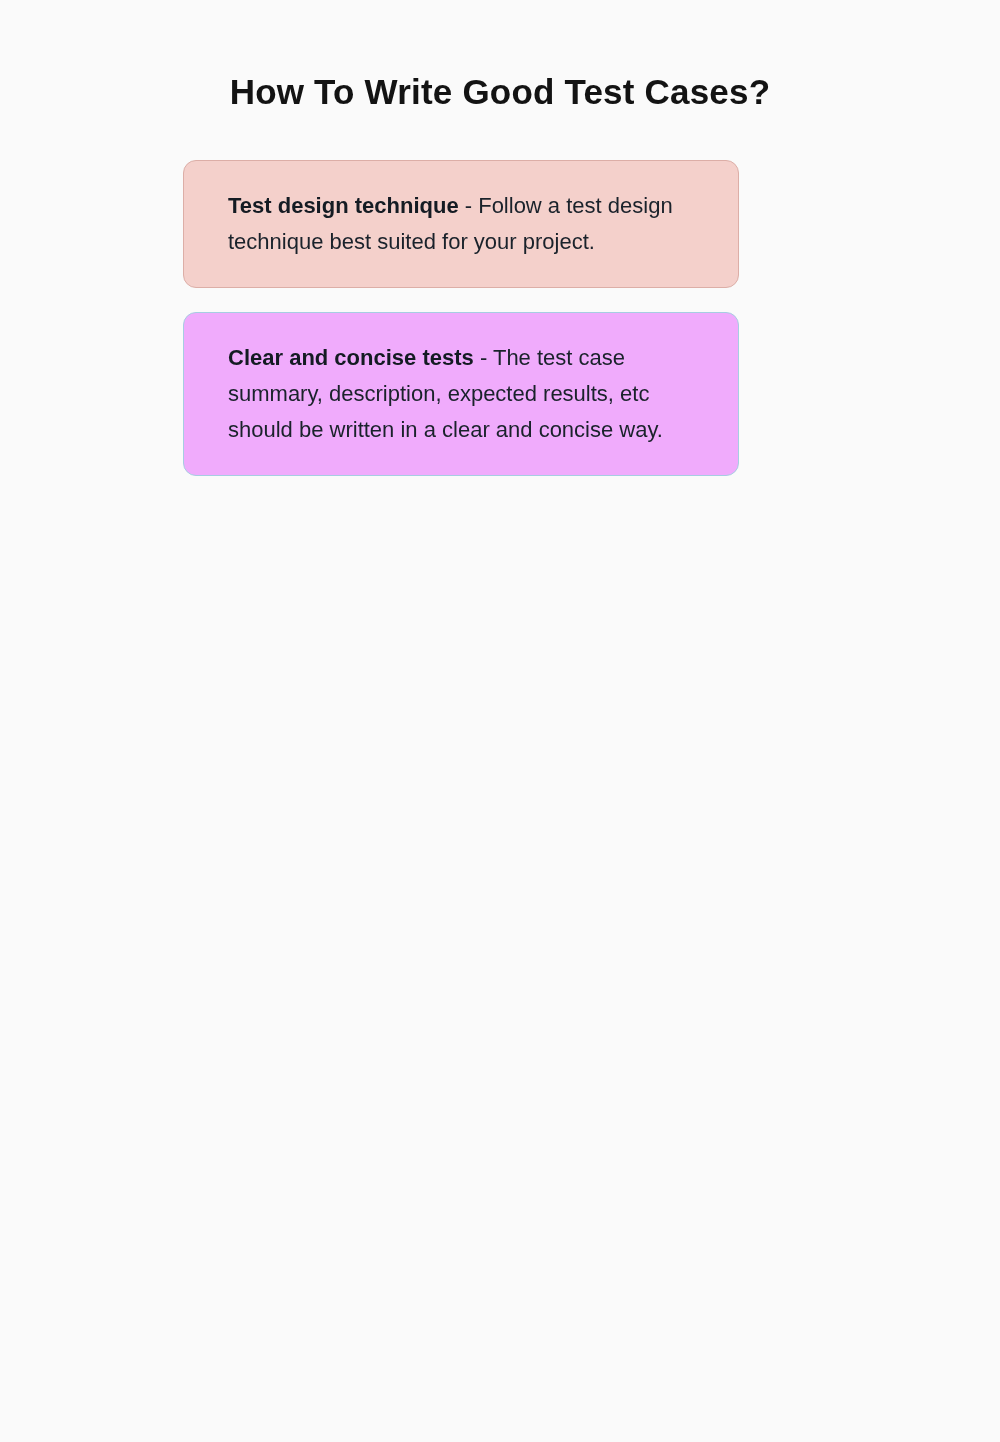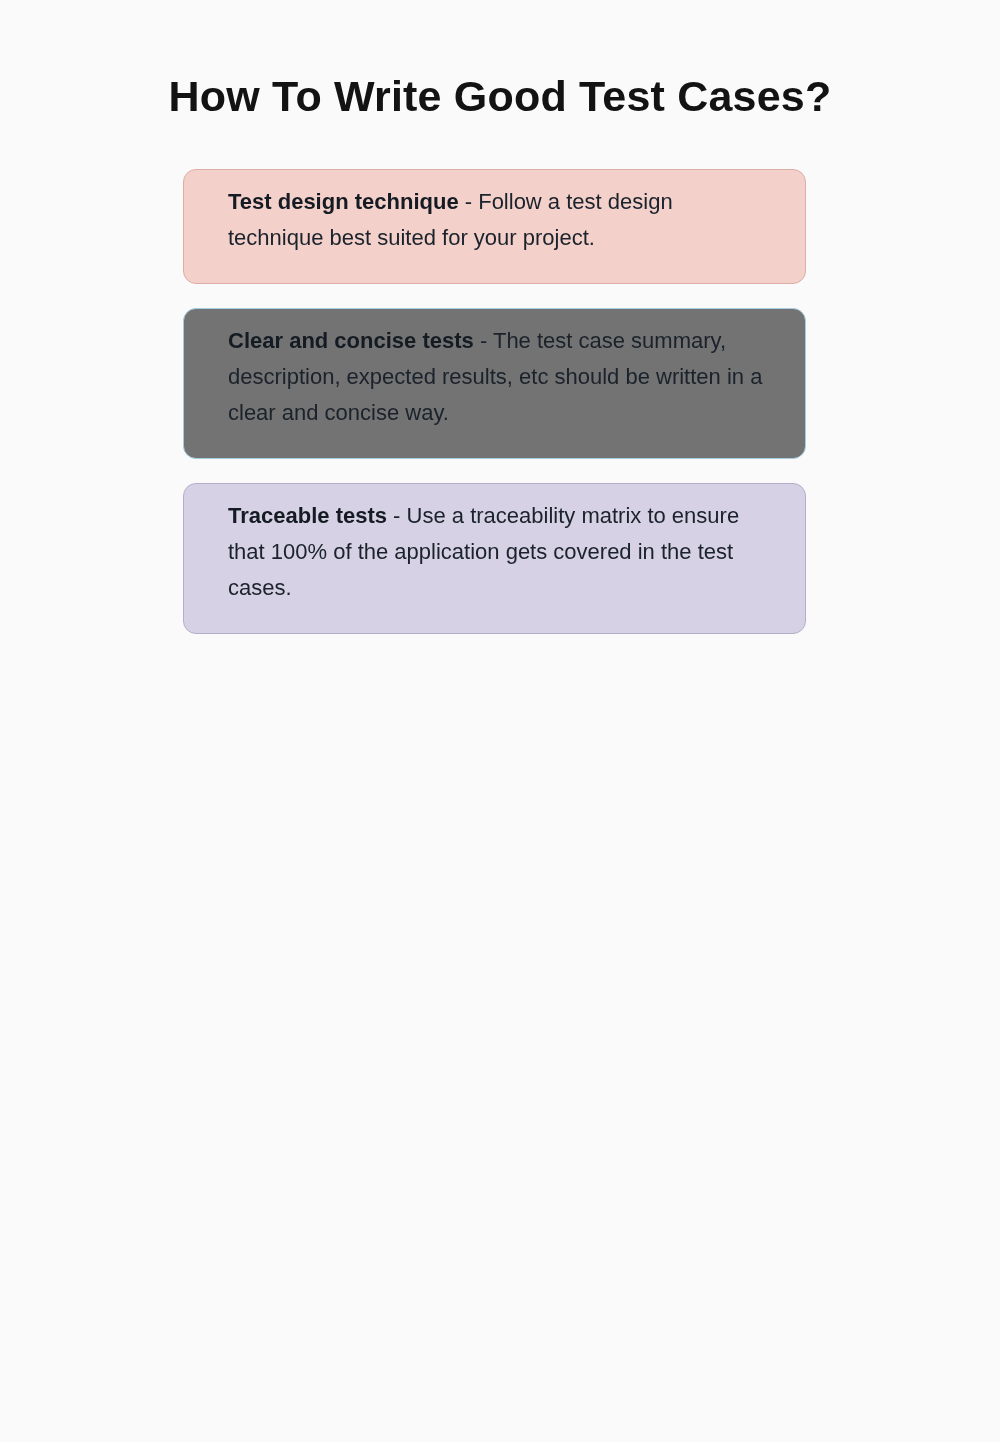--- a/index.html
+++ b/index.html
@@ -16,35 +16,35 @@
   .page {
     width: 1000px;
     height: 1442px;
     overflow: hidden;
   }
   .page-title {
     margin: 0;
     padding-top: 72px;
     margin-bottom: 48px;
     text-align: center;
-    font-size: 43px;
+    font-size: 35px;
     font-weight: 700;
     color: #131313;
     letter-spacing: 0.2px;
   }
   .cards {
     width: 634px;
     margin: 0 auto;
   }
   .card {
     box-sizing: border-box;
-    width: 623px;
+    width: 556px;
     border-radius: 13px;
     border: 1px solid transparent;
-    padding: 14px 42px 27px 44px;
+    padding: 27px 42px 27px 44px;
     margin-bottom: 24px;
     font-size: 22px;
     line-height: 36px;
     color: #1a222b;
   }
   .card-title {
     font-weight: 700;
     color: #141b23;
   }
   .card-sep, .card-desc {
@@ -57,26 +57,23 @@
 <div class="page">
 
   <h1 class="page-title">How To Write Good Test Cases?</h1>
 
   <div class="cards">
 
     <div class="card" style="background: rgb(244, 208, 203); border-color: rgb(220, 174, 167);">
       <span class="card-title">Test design technique</span><span class="card-sep"> - </span><span class="card-desc">Follow a test design technique best suited for your project.</span>
     </div>
 
-    <div class="card" style="background: #737373; border-color: rgb(166, 205, 226);">
+    <div class="card" style="background: #f0abfc; border-color: rgb(166, 205, 226);">
       <span class="card-title">Clear and concise tests</span><span class="card-sep"> - </span><span class="card-desc">The test case summary, description, expected results, etc should be written in a clear and concise way.</span>
     </div>
 
 
 
 
-    <div class="card" style="background: rgb(214, 209, 228); border-color: rgb(181, 174, 203);">
-      <span class="card-title">Traceable tests</span><span class="card-sep"> - </span><span class="card-desc">Use a traceability matrix to ensure that 100% of the application gets covered in the test cases.</span>
-    </div>
 
 
   </div>
 </div>
 
 </body></html>

